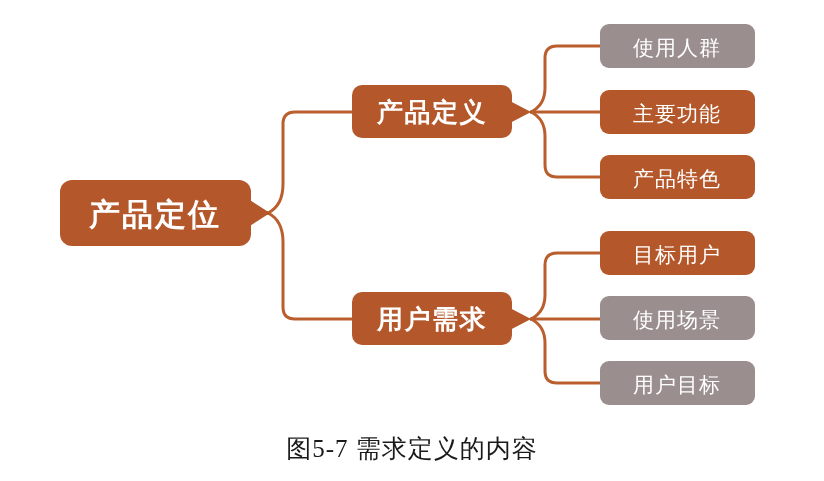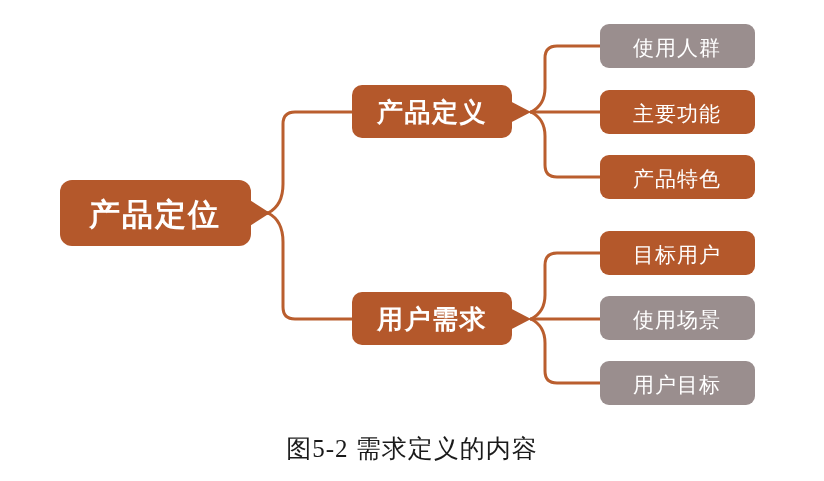--- a/index.html
+++ b/index.html
@@ -134,15 +134,15 @@
       <rect x="600" y="296" width="155" height="44" rx="9" ry="9" fill="#9A8E8E"></rect>
       <text class="node-label leaf" x="677" y="319">使用场景</text>
     </g>
     <g>
       <rect x="600" y="361" width="155" height="44" rx="9" ry="9" fill="#9A8E8E"></rect>
       <text class="node-label leaf" x="677" y="384">用户目标</text>
     </g>
 
   </svg>
 
-  <div id="caption">图5-2 需求定义的内容</div>
+  <div id="caption">图5-7 需求定义的内容</div>
 
 </div>
 
 </body></html>

